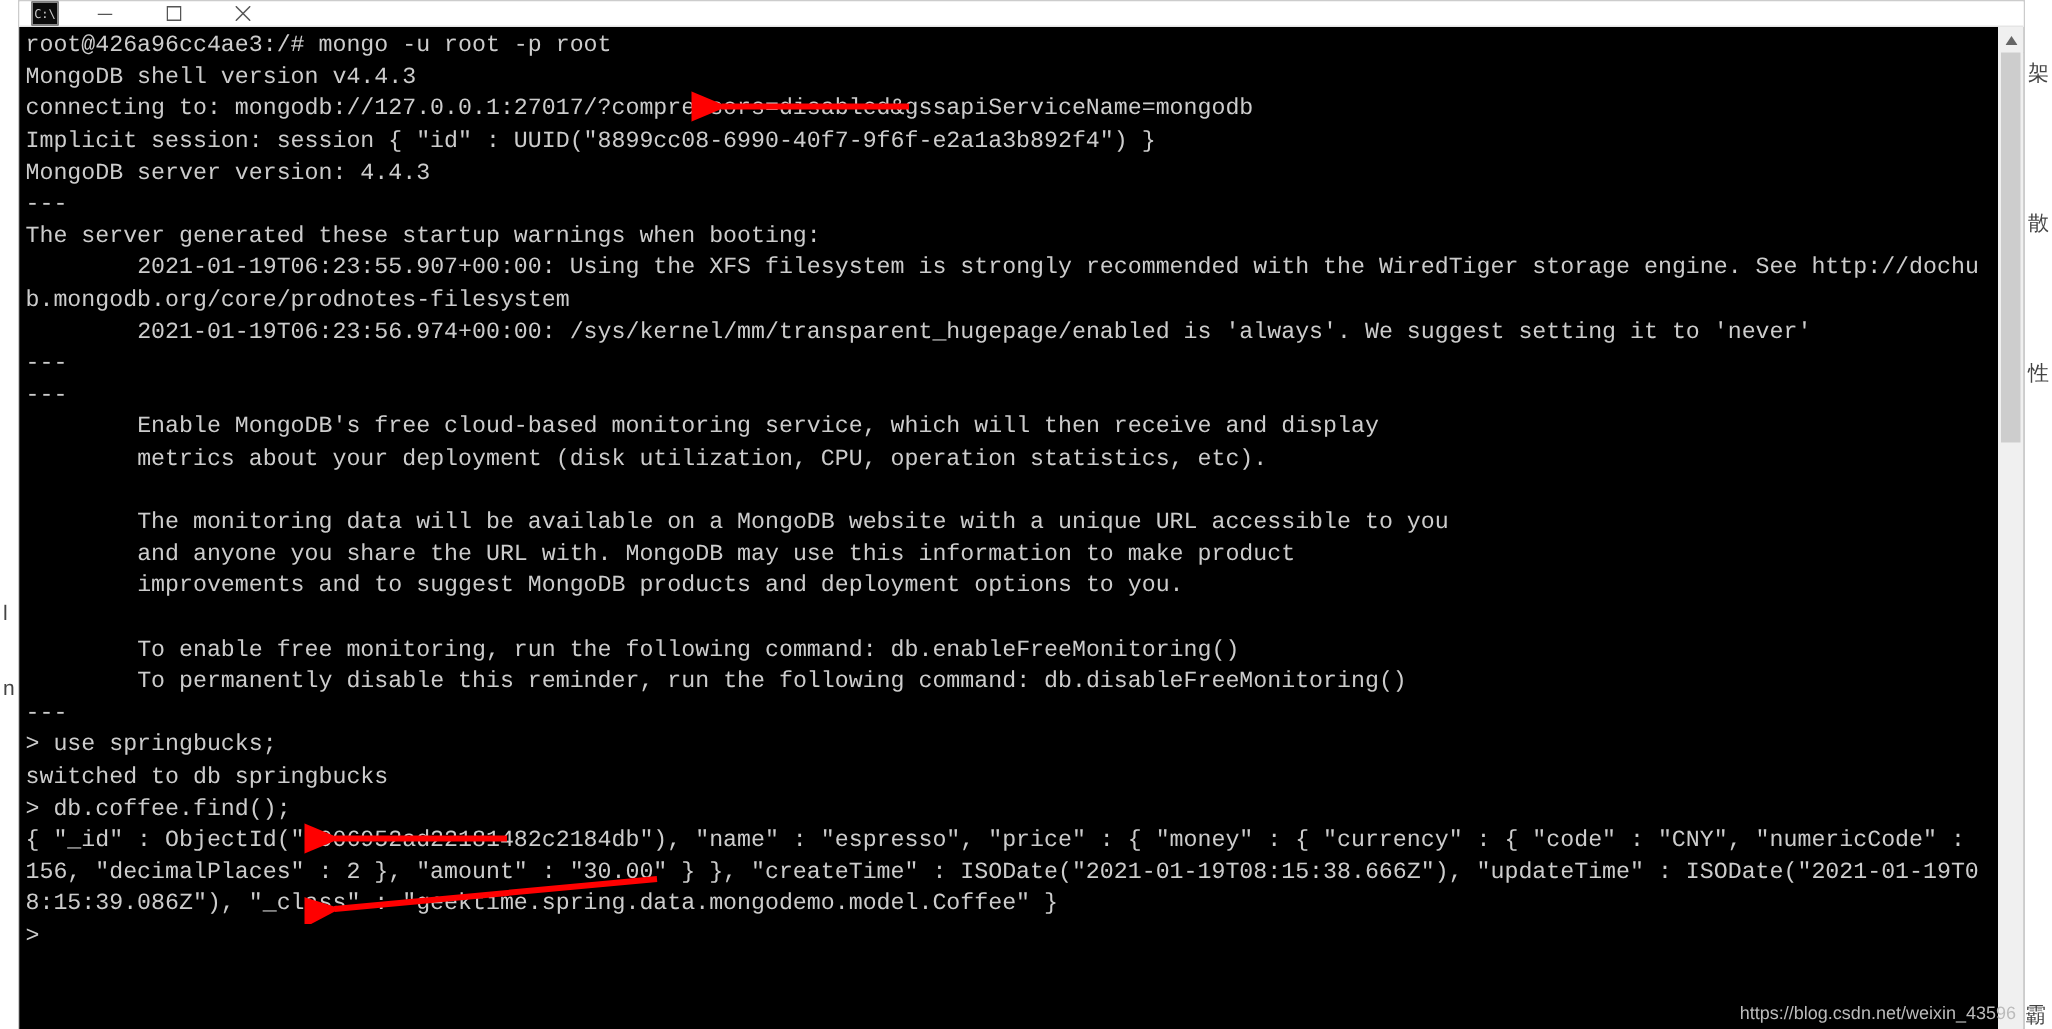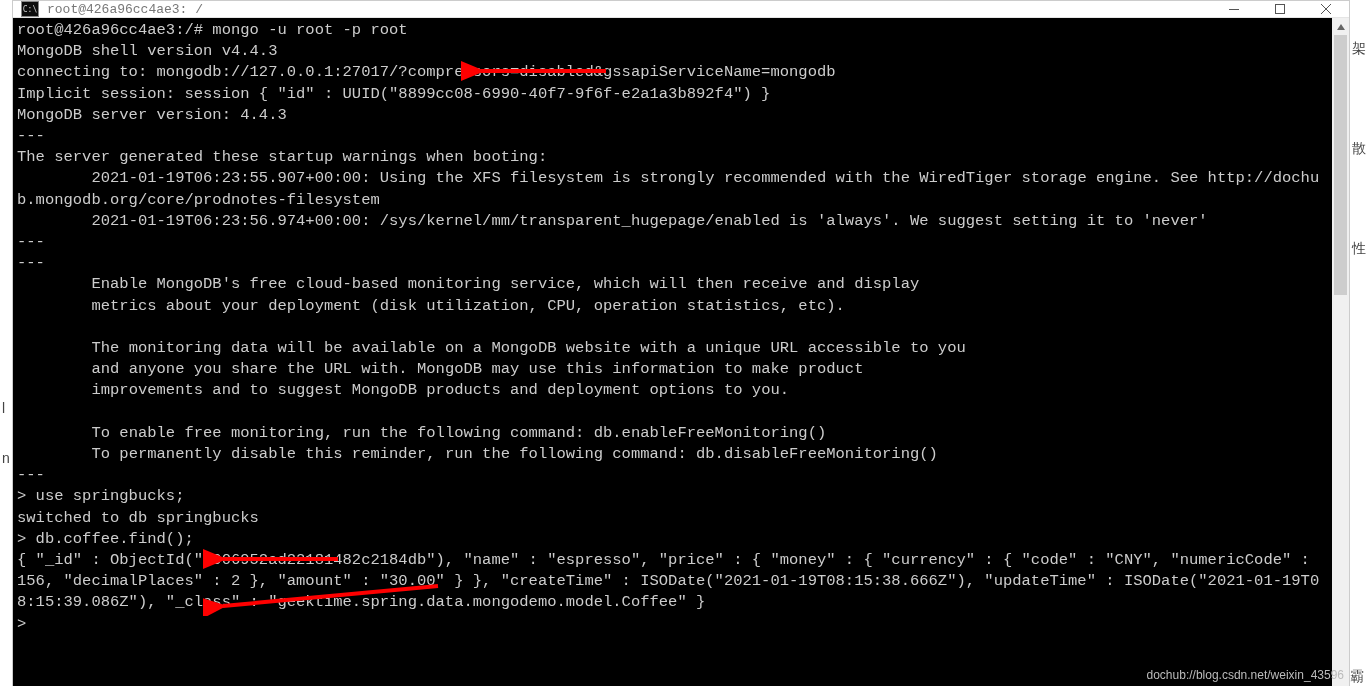--- a/index.html
+++ b/index.html
@@ -140,21 +140,20 @@
     <span class="side-glyph" style="right:2px; top:140px;">散</span>
     <span class="side-glyph" style="right:2px; top:240px;">性</span>
     <span class="side-glyph" style="right:2px; top:668px;">霸就</span>
   </div>
   <span class="side-glyph" style="left:2px; top:400px;">l</span>
   <span class="side-glyph" style="left:2px; top:450px;">n</span>
 
   <div class="window">
     <div class="titlebar">
       <span class="titlebar-icon">C:\</span>
-      <span class="titlebar-text">root@426a96cc4ae3: /</span>
       <div class="win-controls">
         <div class="win-btn">
           <svg width="10" height="1">
               <rect width="10" height="1" fill="#555"></rect>
             </svg>
         </div>
         <div class="win-btn">
           <svg width="10" height="10">
               <rect x="0.5" y="0.5" width="9" height="9" fill="none" stroke="#555"></rect>
             </svg>
@@ -232,14 +231,14 @@
             </svg>
         </div>
         <div class="sb-track">
           <div class="sb-thumb"></div>
         </div>
 
       </div>
     </div>
   </div>
 
-  <div class="watermark">dochub://blog.csdn.net/weixin_43596</div>
+  <div class="watermark">https://blog.csdn.net/weixin_43596</div>
 </div>
 
 </body></html>

